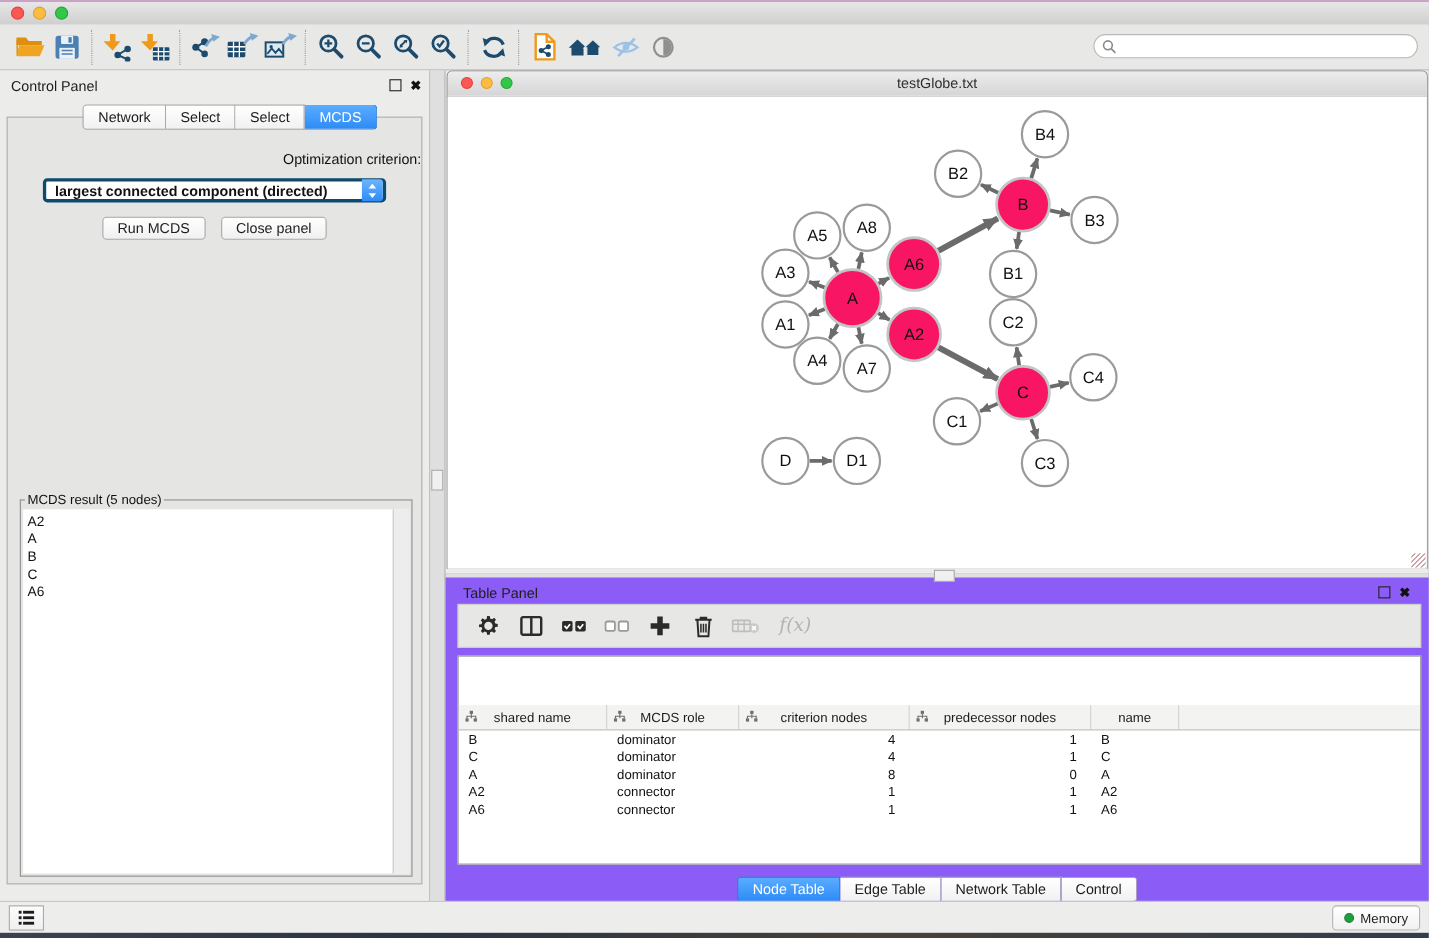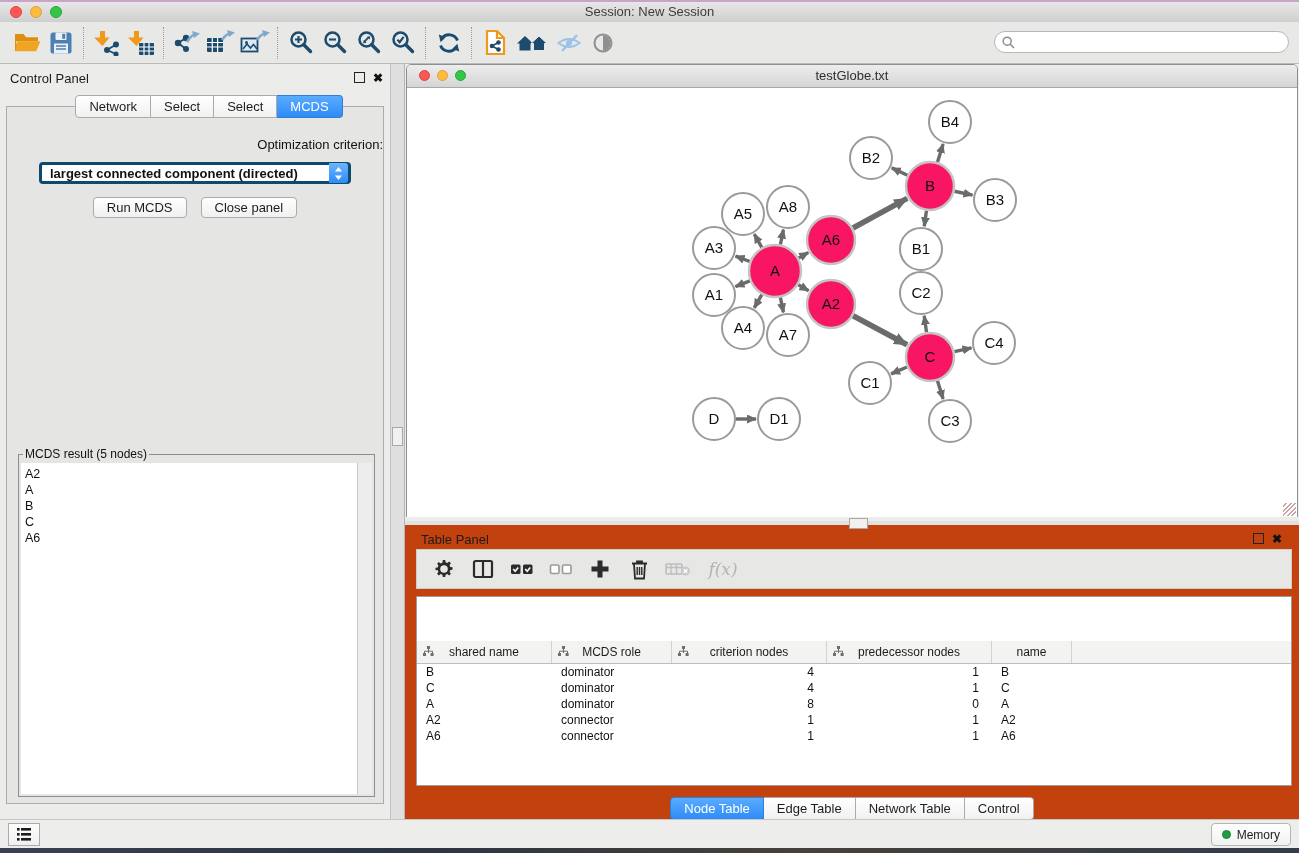--- a/index.html
+++ b/index.html
@@ -75,21 +75,21 @@
     border:1px solid #8F8F8F;border-radius:5px 5px 0 0;background:#fff;box-sizing:border-box;}
   .inner-titlebar{position:relative;height:22px;background:linear-gradient(#EDEDED,#D5D5D5);
     border-bottom:1px solid #A8A8A8;border-radius:4px 4px 0 0;}
   .inner-titlebar .lights{top:5px;left:12px;gap:7px;}
   .inner-titlebar .title{position:absolute;left:0;right:0;top:3px;text-align:center;font-size:13px;color:#2e2e2e;}
   .canvas{position:relative;width:100%;height:429px;background:#fff;overflow:hidden;}
   .canvas svg{display:block;}
   .resize-grip{position:absolute;right:1px;bottom:1px;width:13px;height:13px;
     background:repeating-linear-gradient(135deg,transparent,transparent 2px,#CBA3A6 2px,#CBA3A6 3.2px);}
   
-  .table-panel{position:absolute;left:0;right:0;top:457px;bottom:0;background:#c2410c;}
+  .table-panel{position:absolute;left:0;right:0;top:457px;bottom:0;background:#8b5cf6;}
   .tp-toolbar{position:absolute;left:11px;right:7px;top:28px;height:40px;background:#E7E7E5;
     border:1px solid #CDCDCB;display:flex;align-items:center;gap:9px;padding-left:12px;box-sizing:border-box;}
   .tp-btn{display:flex;align-items:center;justify-content:center;width:30px;height:32px;cursor:default;}
   .fx{font-family:"DejaVu Serif",serif;font-style:italic;font-size:17px;color:#B3B3B3;}
   .tp-table{position:absolute;left:11px;right:7px;top:75px;height:190px;background:#fff;
     border:1px solid #9C9C9C;box-sizing:border-box;overflow:hidden;}
   .tp-head{display:flex;height:22px;background:#F3F3F2;border-bottom:1px solid #BFBFBF;margin-top:44px;}
   .th-cell{position:relative;display:flex;align-items:center;justify-content:center;
     font-size:12px;color:#1c1c1c;border-right:1px solid #D3D3D3;box-sizing:border-box;flex:none;}
   .th-cell .sort-ic{position:absolute;left:6px;top:5px;}
@@ -111,21 +111,20 @@
 
 <div class="screen">
   <div class="top-strip"></div>
 
   <div class="mac-titlebar">
     <div class="lights">
       <span class="light red"></span>
       <span class="light yellow"></span>
       <span class="light green"></span>
     </div>
-    <div class="title">Session: New Session</div>
   </div>
 
   <div class="toolbar">
     <span class="tbtn">
       <svg width="27" height="23" viewBox="0 0 27 23">
           <path d="M1 3 h8.5 l2.5 3.2 H24 v4 H1 Z" fill="#DE8F10"></path>
           <path d="M1 3 v17 h3 l-2-10 Z" fill="#DE8F10"></path>
           <path d="M3.4 10.2 h23 l-4.2 10 H1.4 Z" fill="#F0A522"></path>
         </svg>
     </span>

